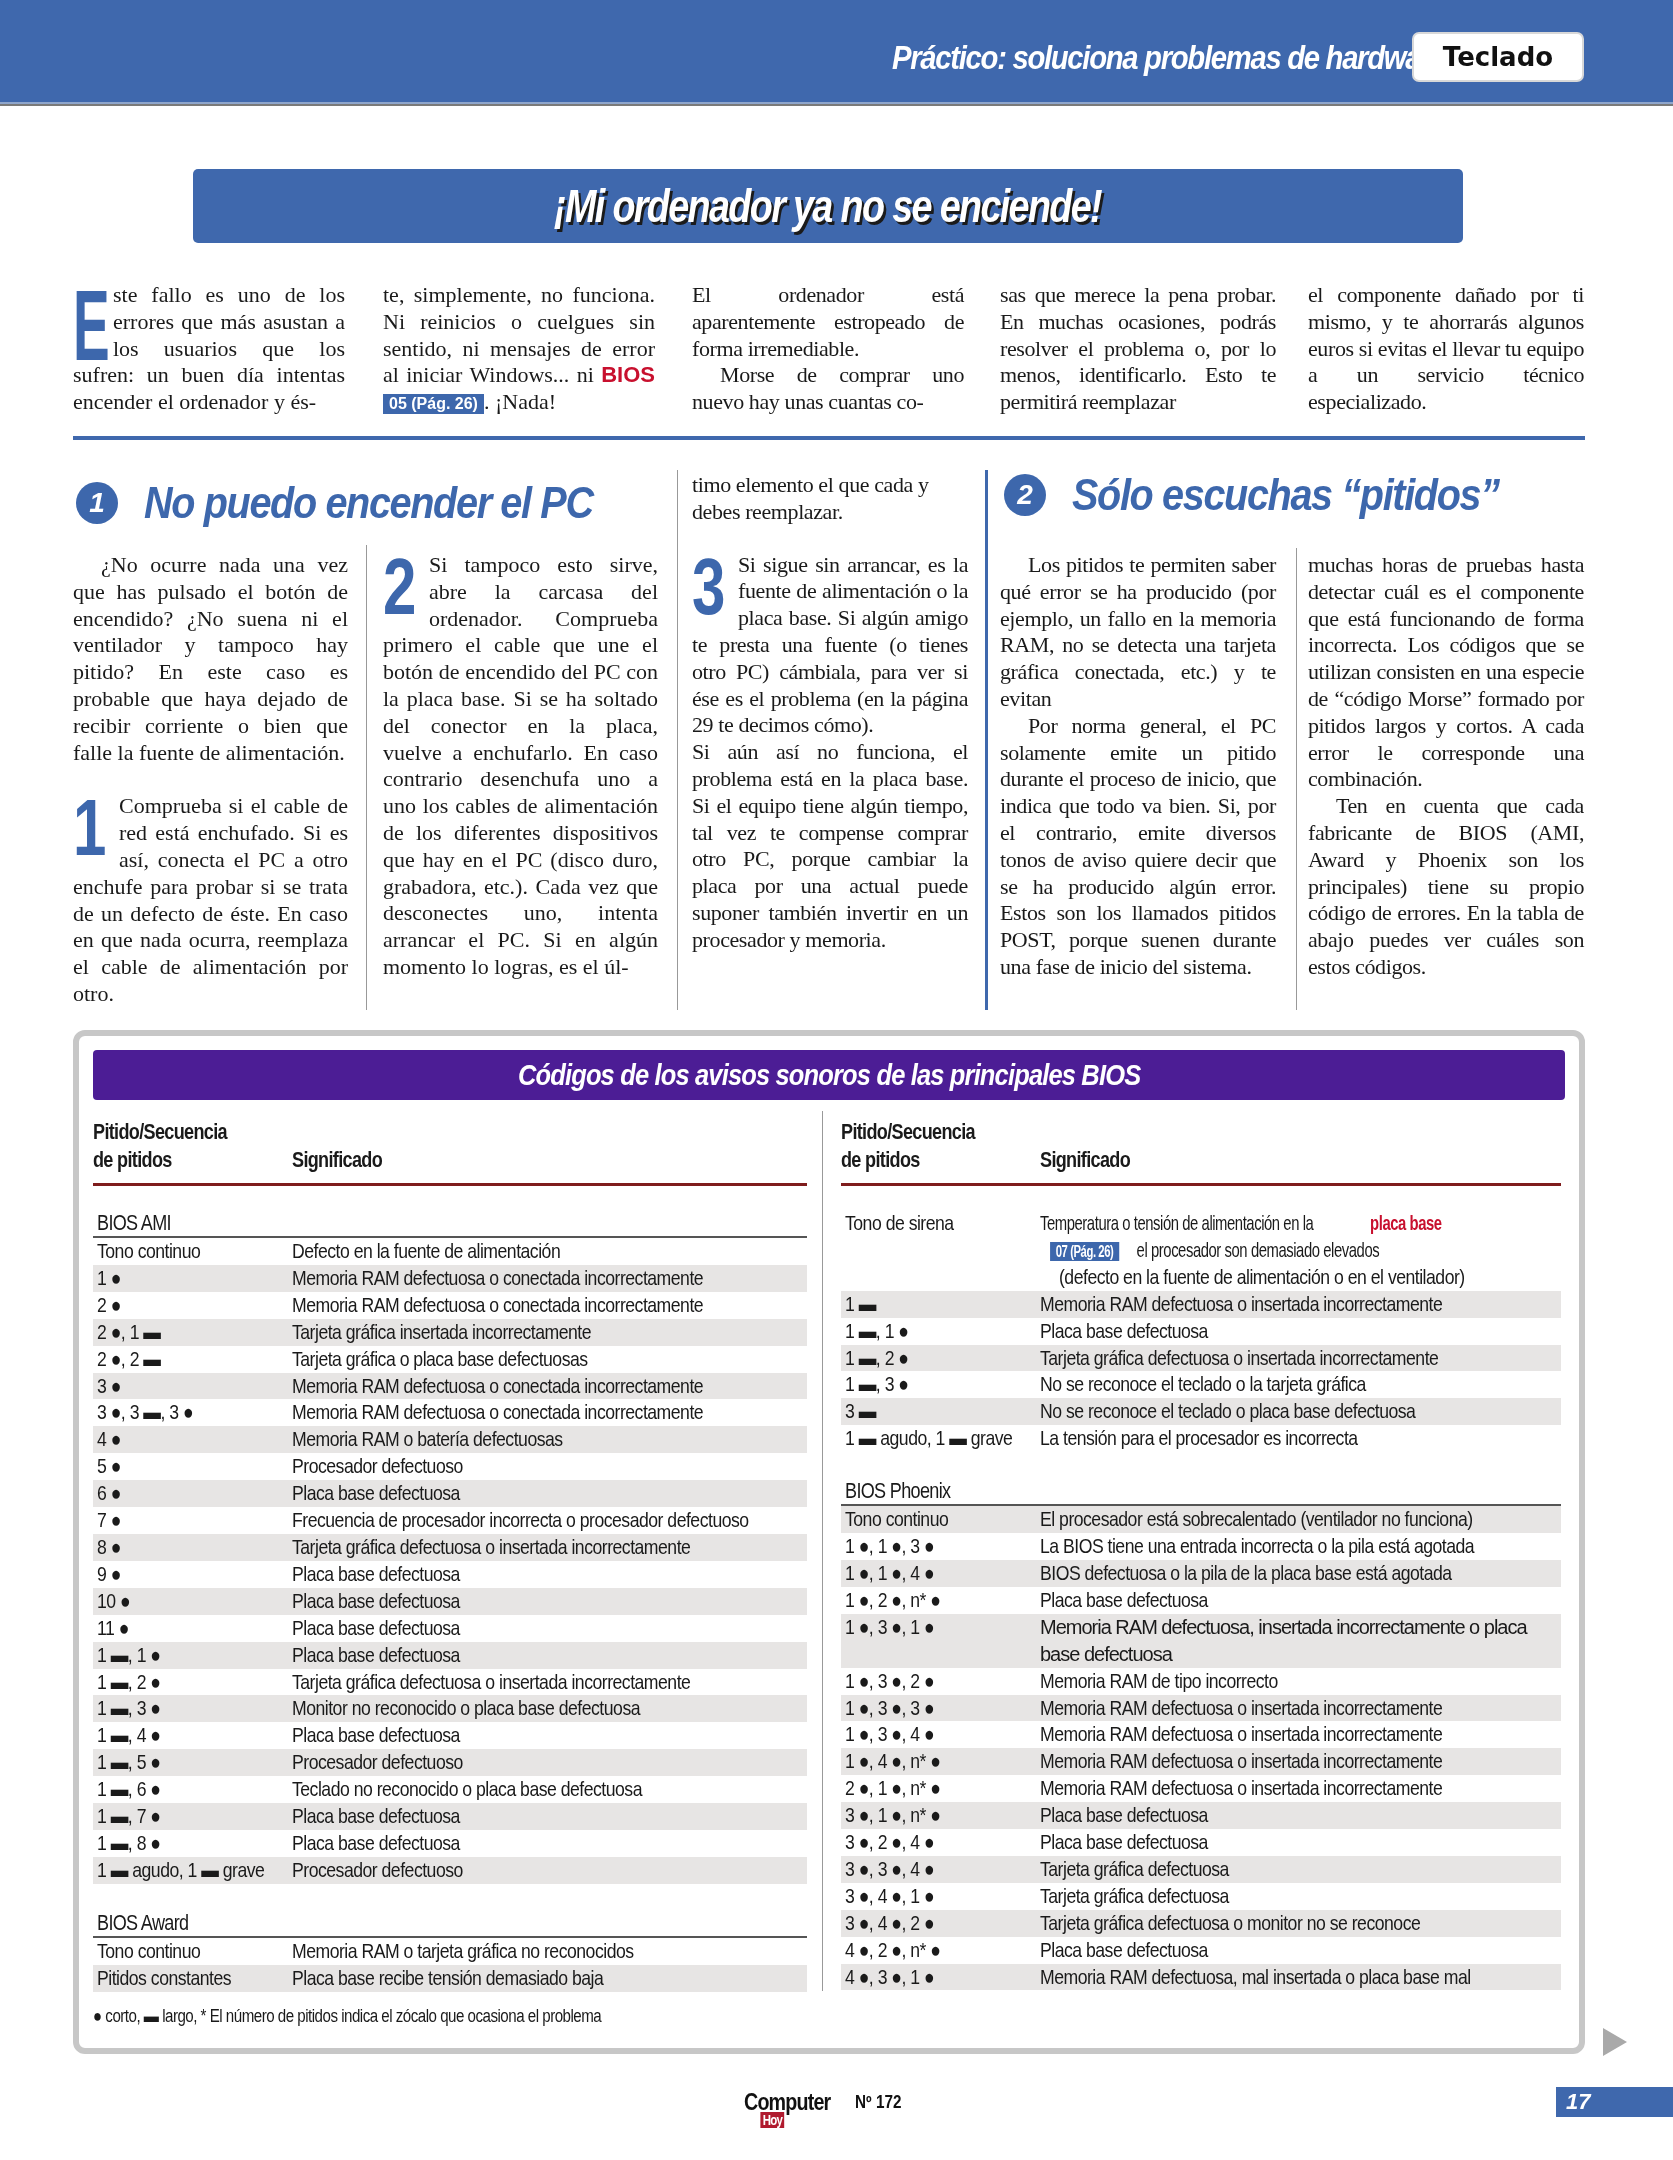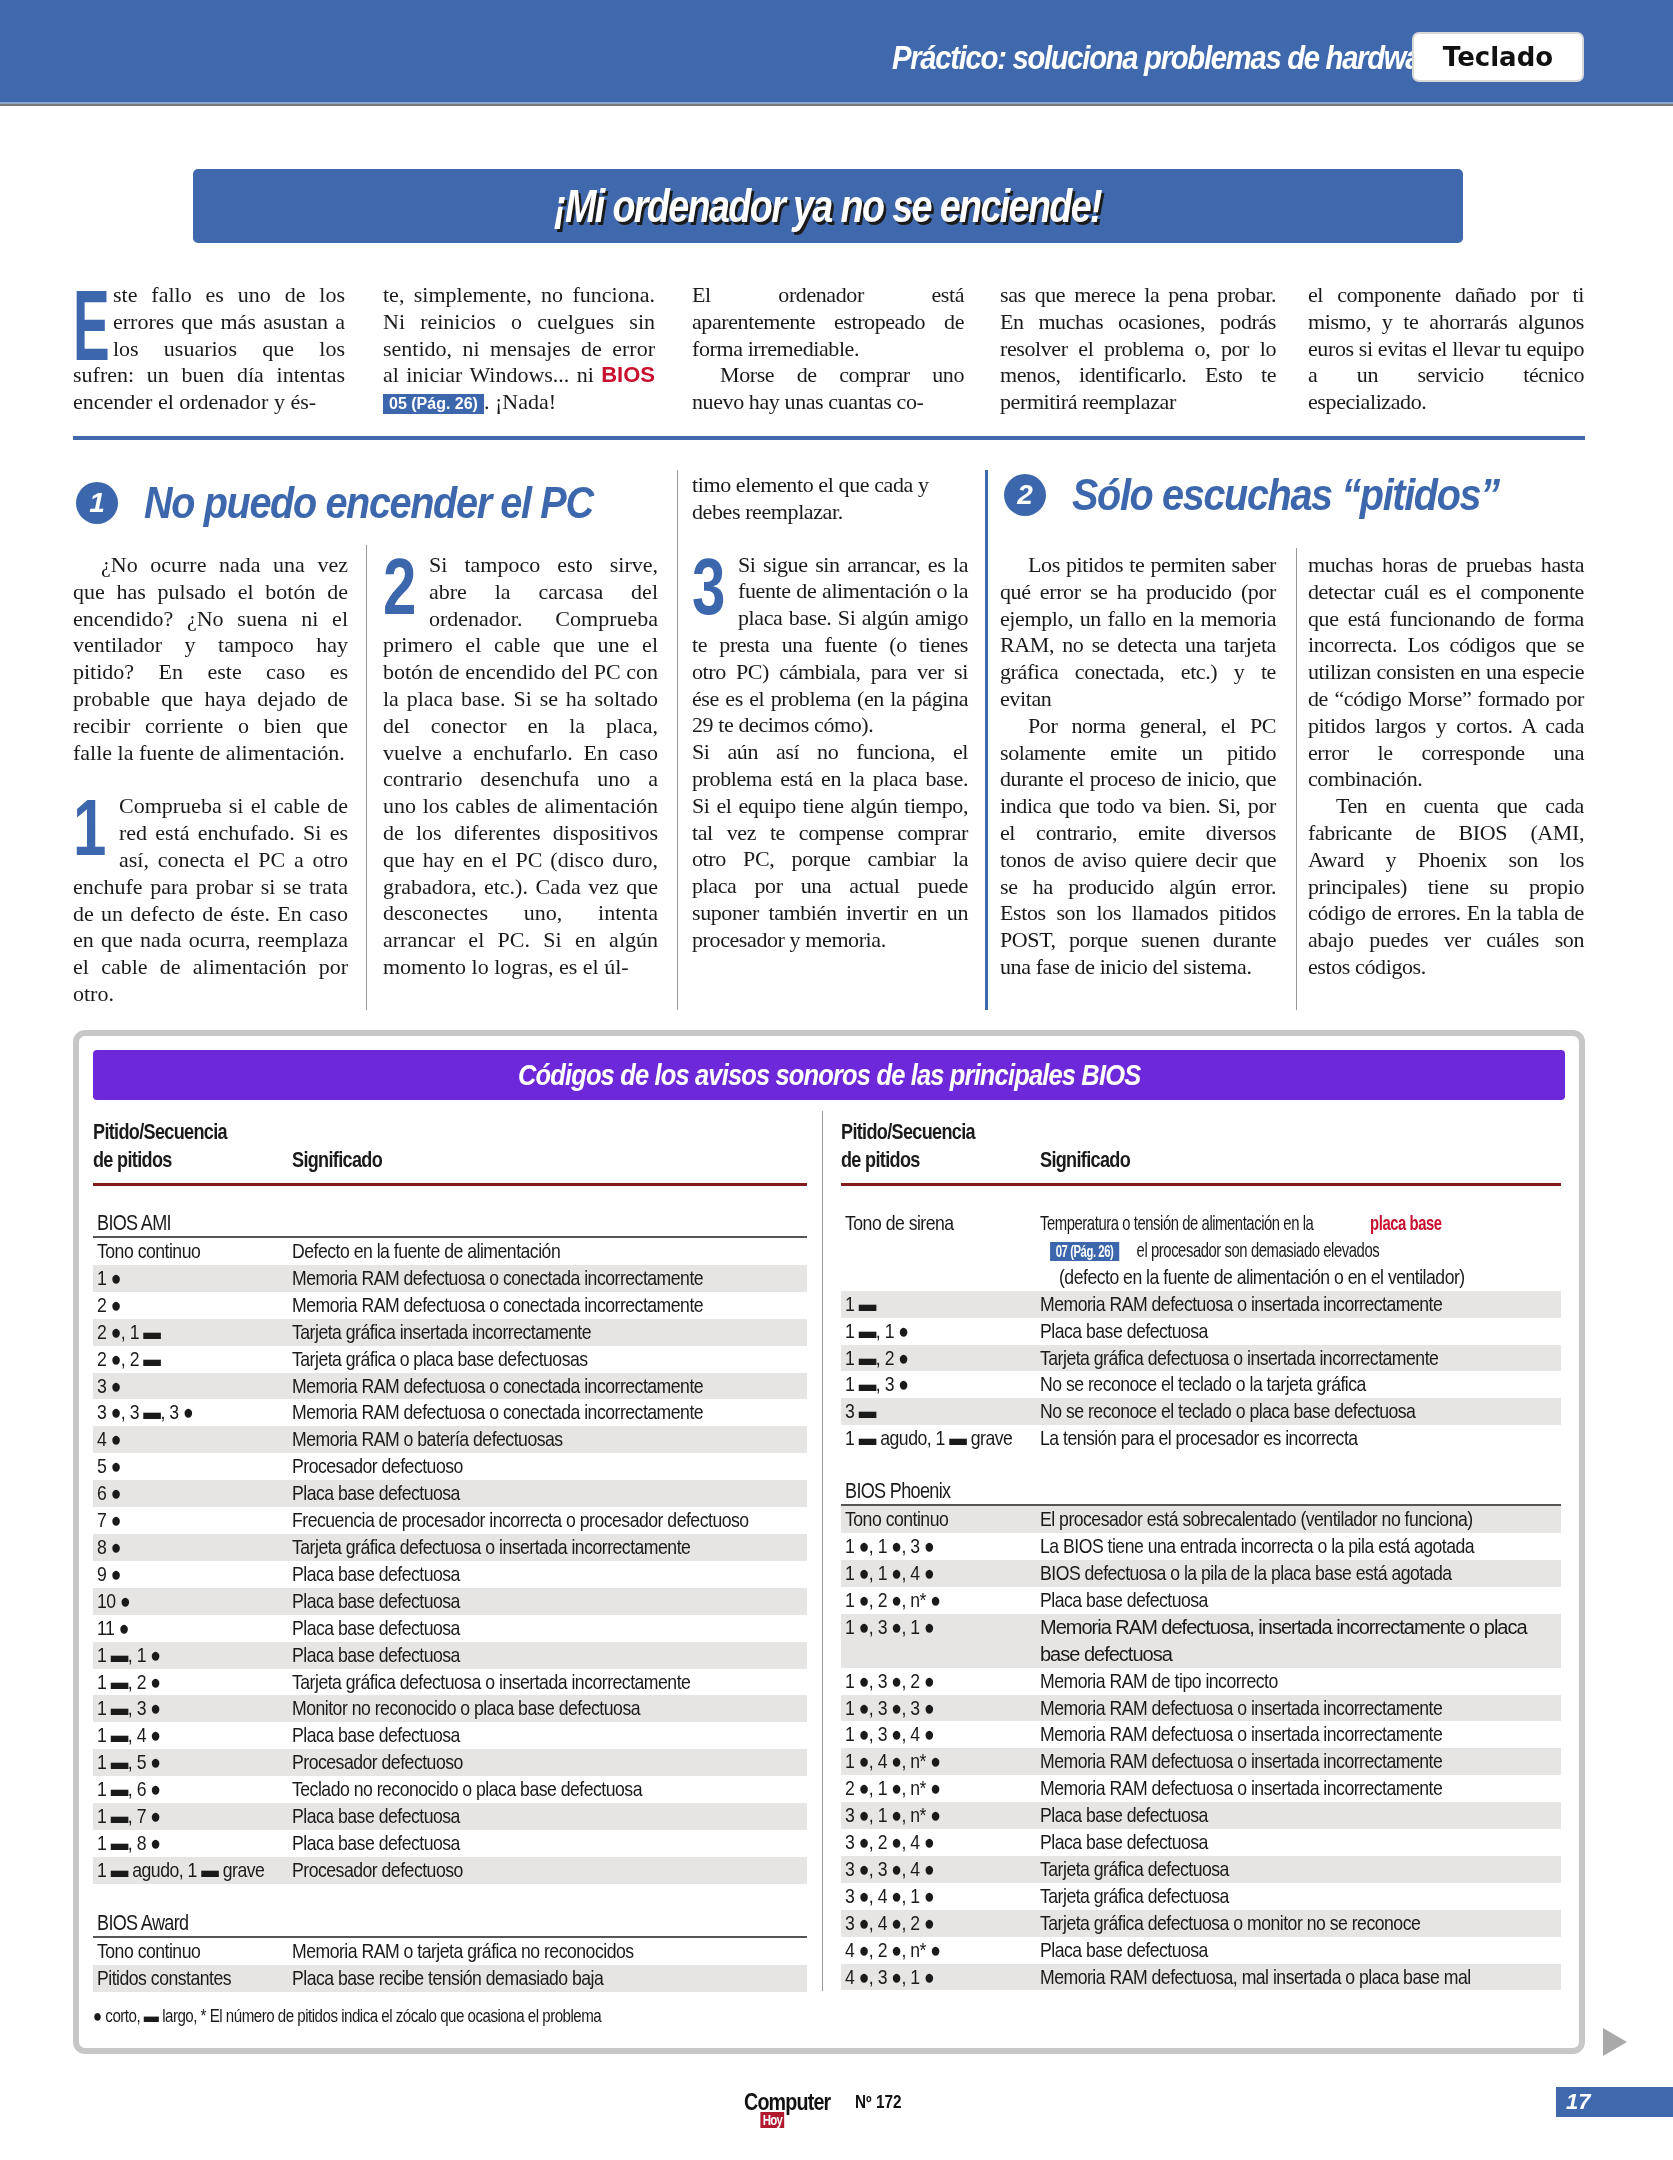--- a/index.html
+++ b/index.html
@@ -33,21 +33,21 @@
   .sec-num { width: 42px; height: 42px; border-radius: 50%; background: #3d67ac; color: #fff; font-family: "Liberation Sans", sans-serif; font-weight: bold; font-style: italic; font-size: 28px; display: flex; align-items: center; justify-content: center; margin-right: 26px; }
   .sec-title { font-family: "Liberation Sans", sans-serif; font-weight: bold; font-style: italic; font-size: 44px; color: #3d67ac; letter-spacing: -1.5px; white-space: nowrap; transform: scaleX(0.9); transform-origin: left center; }
 
   .bignum { float: left; font-family: "Liberation Sans", sans-serif; font-weight: bold; font-size: 80px; line-height: 62px; color: #3d67ac; margin: 4px 6px 0 0; transform: scaleX(0.75); transform-origin: left top; width: 40px; }
 
   .vrule { position: absolute; width: 1px; background: #999; }
   .vrule-blue { position: absolute; width: 3px; background: #3f68ad; }
 
   
   .table-box { position: absolute; left: 73px; top: 1030px; width: 1512px; height: 1024px; border: 6px solid #c7c7c7; border-radius: 12px; background: #fff; }
-  .table-banner { position: absolute; left: 14px; top: 14px; width: 1472px; height: 50px; background: #6d28d9; border-radius: 4px; display: flex; align-items: center; justify-content: center; }
+  .table-banner { position: absolute; left: 14px; top: 14px; width: 1472px; height: 50px; background: #4c1d95; border-radius: 4px; display: flex; align-items: center; justify-content: center; }
   .table-banner-text { font-family: "Liberation Sans", sans-serif; font-weight: bold; font-style: italic; font-size: 30px; color: #fff; letter-spacing: -1px; transform: scaleX(0.85); white-space: nowrap; }
   .tcol { position: absolute; top: 82px; font-family: "Liberation Sans", sans-serif; }
   .tcol-divider { position: absolute; left: 743px; top: 75px; width: 1px; height: 880px; background: #999; }
   .thead { height: 68px; border-bottom: 3px solid #7f1d1d; position: relative; }
   .th1 { position: absolute; left: 0; top: 0; font-weight: bold; font-size: 22px; line-height: 28px; letter-spacing: -0.8px; transform: scaleX(0.82); transform-origin: left top; white-space: nowrap; }
   .th2 { position: absolute; left: 199px; top: 28px; font-weight: bold; font-size: 22px; line-height: 28px; letter-spacing: -0.8px; transform: scaleX(0.82); transform-origin: left top; }
   .group-title { font-weight: normal; font-size: 22px; line-height: 26px; height: 28px; border-bottom: 2px solid #555; letter-spacing: -0.8px; padding-left: 4px; }
   .group-title span { display: inline-block; transform: scaleX(0.82); transform-origin: left center; }
   .trow { display: flex; font-size: 21px; line-height: 26.9px; letter-spacing: -0.6px; }
   .trow.alt { background: #e7e5e4; }

